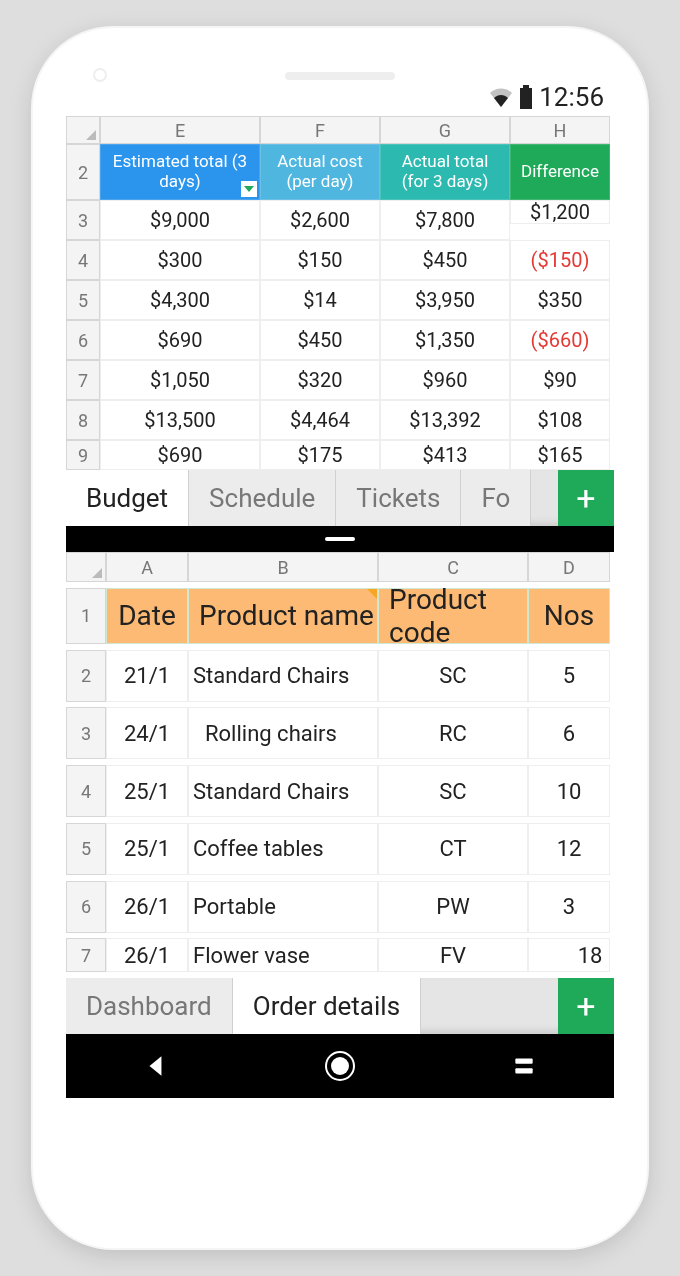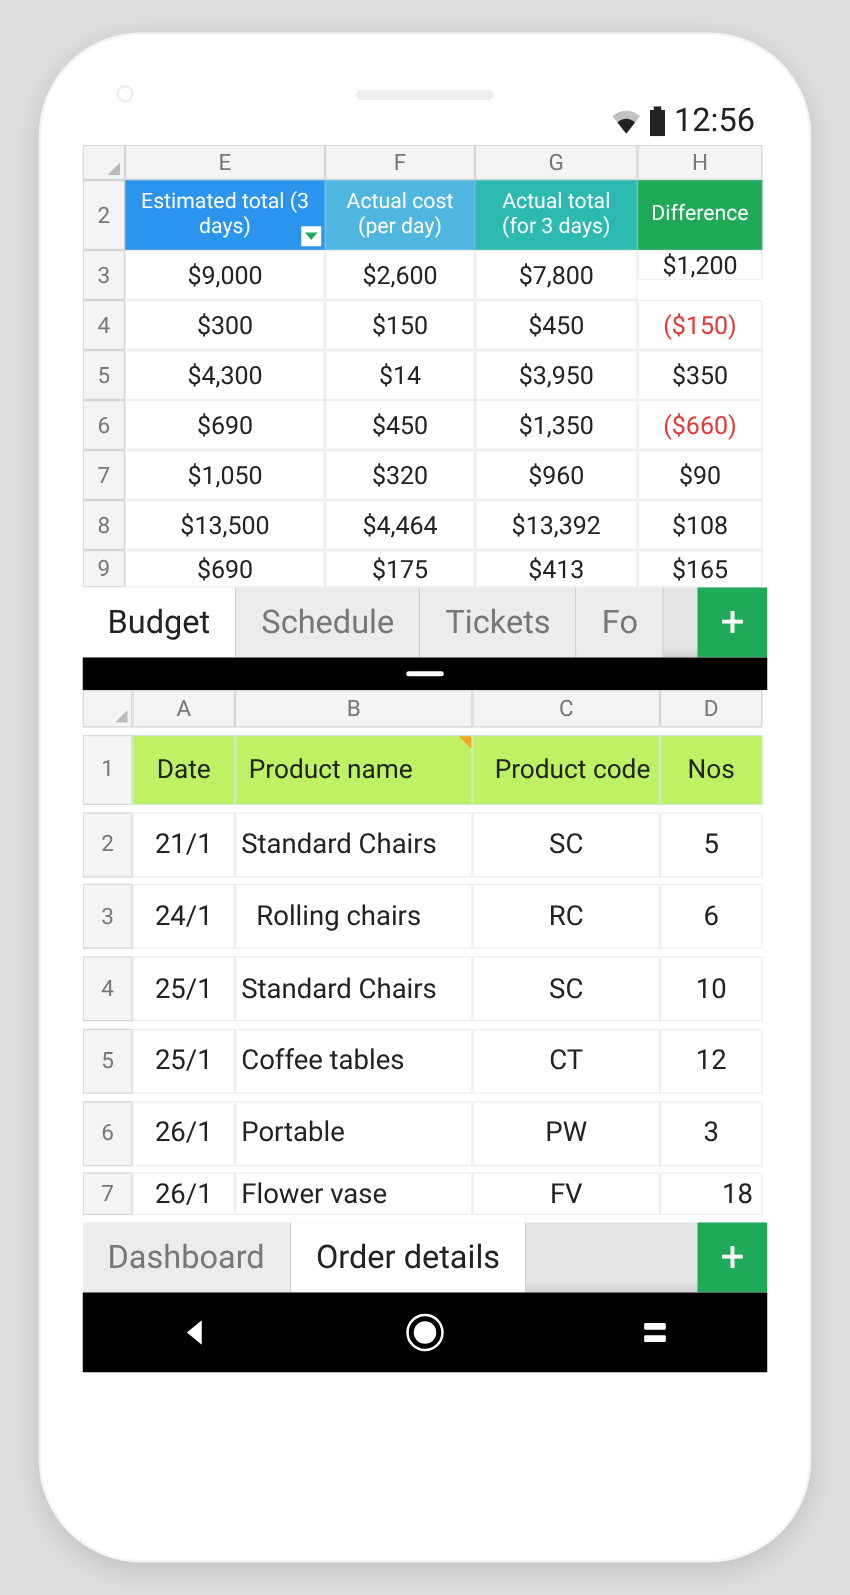--- a/index.html
+++ b/index.html
@@ -155,23 +155,23 @@
   .splitbar {
     height: 26px;
     background:#000;
     display:flex;align-items:center;justify-content:center;
   }
   .splitbar .grip {
     width:30px;height:4px;background:#fff;border-radius:2px;
   }
   
   .hdr-green {
-    background:#bef264;
+    background:#fdba74;
     color:#222;
-    font-size:21px;
+    font-size:28px;
     border:1px solid #cfe8d3;
     display:flex;align-items:center;justify-content:center;
     position:relative;
   }
   .comment-mark::after{
     content:'';
     position:absolute; top:0; right:0;
     width:0;height:0;
     border-top:10px solid #f6a623;
     border-left:10px solid transparent;

